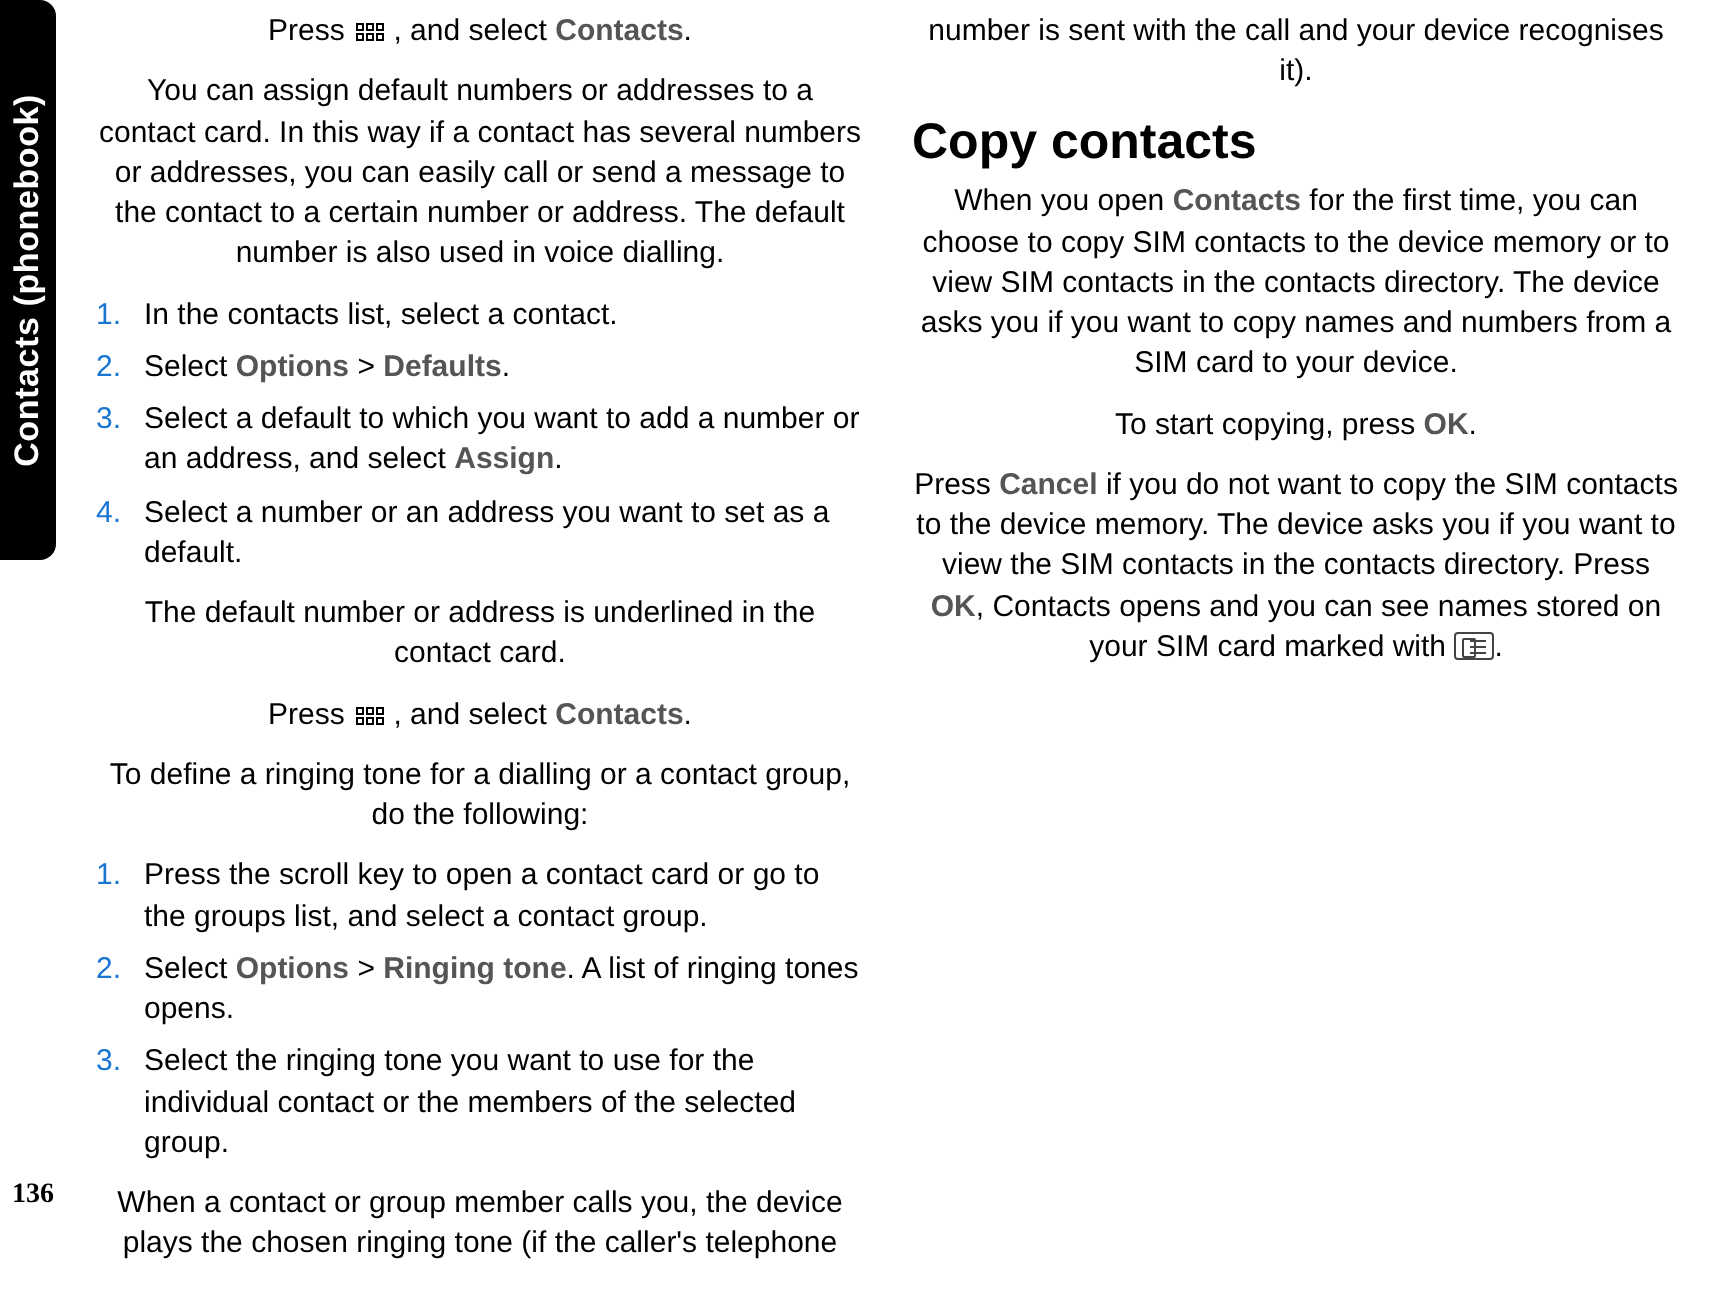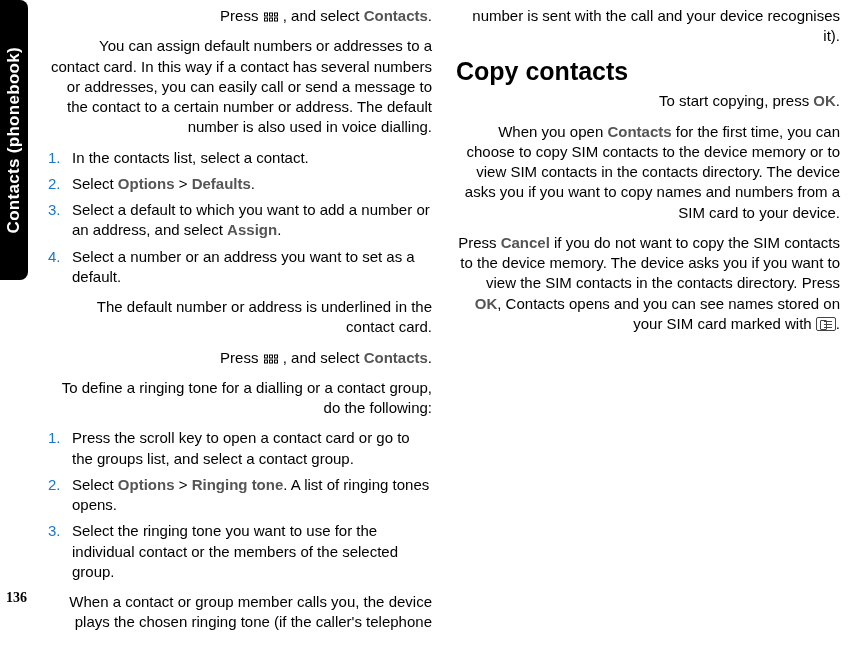--- a/index.html
+++ b/index.html
@@ -52,21 +52,21 @@
     column-count: 2;
     column-gap: 24px;
     column-fill: auto;
   }
   h1 {
     font-size: 25px;
     font-weight: bold;
     margin-bottom: 6px;
     line-height: 1.15;
   }
-  p { margin-bottom: 10px; text-align: right; }
+  p { margin-bottom: 10px; text-align: center; }
   .bold { font-weight: bold; color: #555; }
   .blue { color: #1976d2; font-weight: normal; }
   ol { list-style: none; margin-bottom: 10px; }
   ol li { position: relative; padding-left: 24px; margin-bottom: 6px; }
   ol li .num { position: absolute; left: 0; top: 0; color: #1976d2; }
   .icon-home {
     display: inline-block;
     width: 16px; height: 12px;
     vertical-align: -1px;
   }
@@ -155,19 +155,19 @@
     <li><span class="num blue">1.</span><span>Press the scroll key to open a contact card or go to the groups list, and select a contact group.</span></li>
     <li><span class="num blue">2.</span><span>Select </span><span class="bold">Options</span><span> &gt; </span><span class="bold">Ringing tone</span><span>. A list of ringing tones opens.</span></li>
     <li><span class="num blue">3.</span><span>Select the ringing tone you want to use for the individual contact or the members of the selected group.</span></li>
   </ol>
 
   <p>When a contact or group member calls you, the device plays the chosen ringing tone (if the caller's telephone number is sent with the call and your device recognises it).</p>
 
 
   <h1>Copy contacts</h1>
 
+  <p><span>When you open </span><span class="bold">Contacts</span><span> for the first time, you can choose to copy SIM contacts to the device memory or to view SIM contacts in the contacts directory. The device asks you if you want to copy names and numbers from a SIM card to your device.</span></p>
+
   <p><span>To start copying, press </span><span class="bold">OK</span><span>.</span></p>
-
-  <p><span>When you open </span><span class="bold">Contacts</span><span> for the first time, you can choose to copy SIM contacts to the device memory or to view SIM contacts in the contacts directory. The device asks you if you want to copy names and numbers from a SIM card to your device.</span></p>
 
   <p><span>Press </span><span class="bold">Cancel</span><span> if you do not want to copy the SIM contacts to the device memory. The device asks you if you want to view the SIM contacts in the contacts directory. Press </span><span class="bold">OK</span><span>, Contacts opens and you can see names stored on your SIM card marked with </span><span class="icon-sim"></span><span>.</span></p>
 
 </div>
 
 </body></html>

